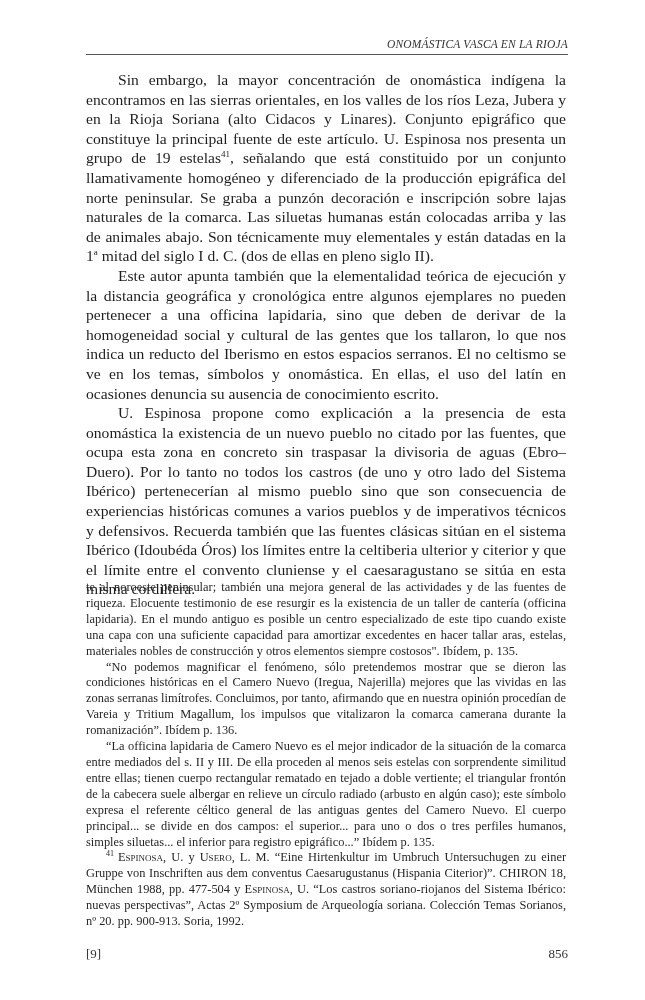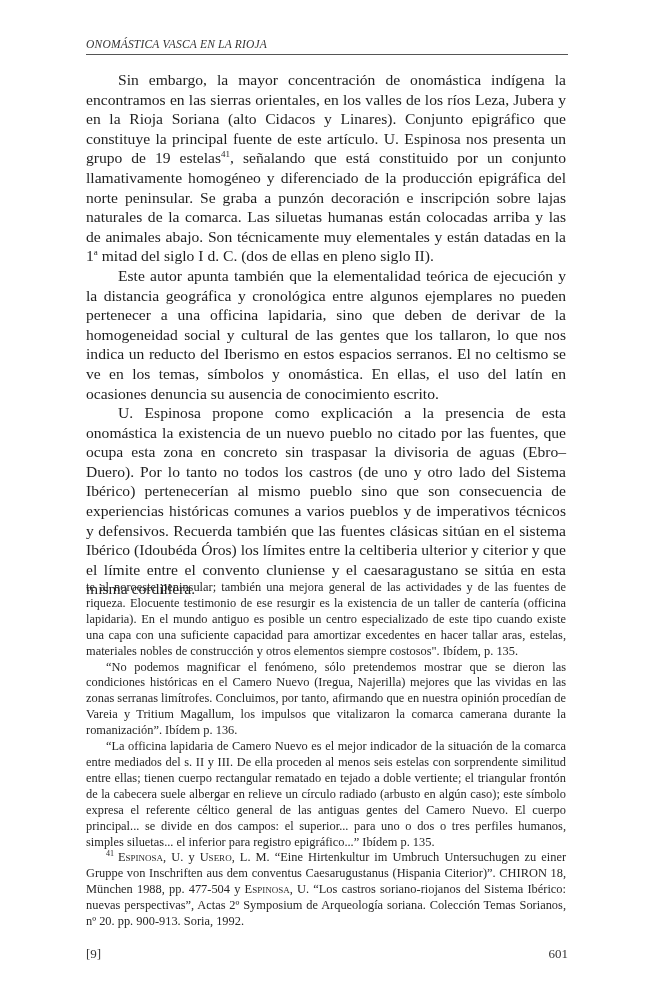--- a/index.html
+++ b/index.html
@@ -1,19 +1,19 @@
 <!DOCTYPE html>
 <html><head>
 <meta charset="utf-8">
 <style>
   html, body { margin: 0; padding: 0; background: #ffffff; }
   body { width: 645px; height: 1000px; position: relative; overflow: hidden;
          font-family: "Liberation Serif", "DejaVu Serif", serif; color: #1e1e1e; }
   .running-head { position: absolute; left: 86px; top: 38px; width: 482px;
-         text-align: left; font-style: italic; font-size: 11.5px; letter-spacing: 0.2px; color: #333; }
+         text-align: right; font-style: italic; font-size: 11.5px; letter-spacing: 0.2px; color: #333; }
   .head-rule { position: absolute; left: 86px; top: 54px; width: 482px; height: 0;
          border-top: 1px solid #555; }
   .body-text { position: absolute; left: 86px; top: 70px; width: 480px;
          font-size: 15.6px; line-height: 19.6px; text-align: justify; }
   .body-text p { margin: 0; text-indent: 32px; hyphens: manual; }
   .notes { position: absolute; left: 86px; top: 580px; width: 480px;
          font-size: 12.4px; line-height: 15.9px; text-align: justify; color: #262626; }
   .notes p { margin: 0; }
   .notes .cont { text-indent: 0; }
   .notes .ind { text-indent: 20px; }
@@ -37,13 +37,13 @@
 </div>
 
 <div class="notes">
   <p class="cont">te al noroeste peninsular; también una mejora general de las actividades y de las fuentes de riqueza. Elocuente testimonio de ese resurgir es la existencia de un taller de cantería (officina lapidaria). En el mundo antiguo es posible un centro especializado de este tipo cuando existe una capa con una suficiente capacidad para amortizar excedentes en hacer tallar aras, estelas, materiales nobles de construcción y otros elementos siempre costosos". Ibídem, p. 135.</p>
   <p class="ind">“No podemos magnificar el fenómeno, sólo pretendemos mostrar que se dieron las condiciones históricas en el Camero Nuevo (Iregua, Najerilla) mejores que las vividas en las zonas serranas limítrofes. Concluimos, por tanto, afirmando que en nuestra opinión procedían de Vareia y Tritium Magallum, los impulsos que vitalizaron la comarca camerana durante la romanización”. Ibídem p. 136.</p>
   <p class="ind"><span>“La officina lapidaria de Camero Nuevo es el mejor indicador de la situación de la comarca entre mediados del s. </span><span class="sc">II</span><span> y </span><span class="sc">III</span><span>. De ella proceden al menos seis estelas con sorprendente similitud entre ellas; tienen cuerpo rectangular rematado en tejado a doble vertiente; el triangular frontón de la cabecera suele albergar en relieve un círculo radiado (arbusto en algún caso); este símbolo expresa el referente céltico general de las antiguas gentes del Camero Nuevo. El cuerpo principal... se divide en dos campos: el superior... para uno o dos o tres perfiles humanos, simples siluetas... el inferior para registro epigráfico...” Ibídem p. 135.</span></p>
   <p class="ind"><span class="fn-num">41</span><span class="sc">Espinosa</span><span>, U. y </span><span class="sc">Usero</span><span>, L. M. “Eine Hirtenkultur im Umbruch Untersuchugen zu einer Gruppe von Inschriften aus dem conventus Caesarugustanus (Hispania Citerior)”. </span><span class="it">CHIRON</span><span> 18, München 1988, pp. 477-504 y </span><span class="sc">Espinosa</span><span>, U. “Los castros soriano-riojanos del Sistema Ibérico: nuevas perspectivas”, </span><span class="it">Actas 2º Symposium de Arqueología soriana.</span><span> Colección Temas Sorianos, nº 20. pp. 900-913. Soria, 1992.</span></p>
 </div>
 
 <div class="footer-left">[9]</div>
-<div class="footer-right">601</div>
+<div class="footer-right">856</div>
 
 </body></html>

